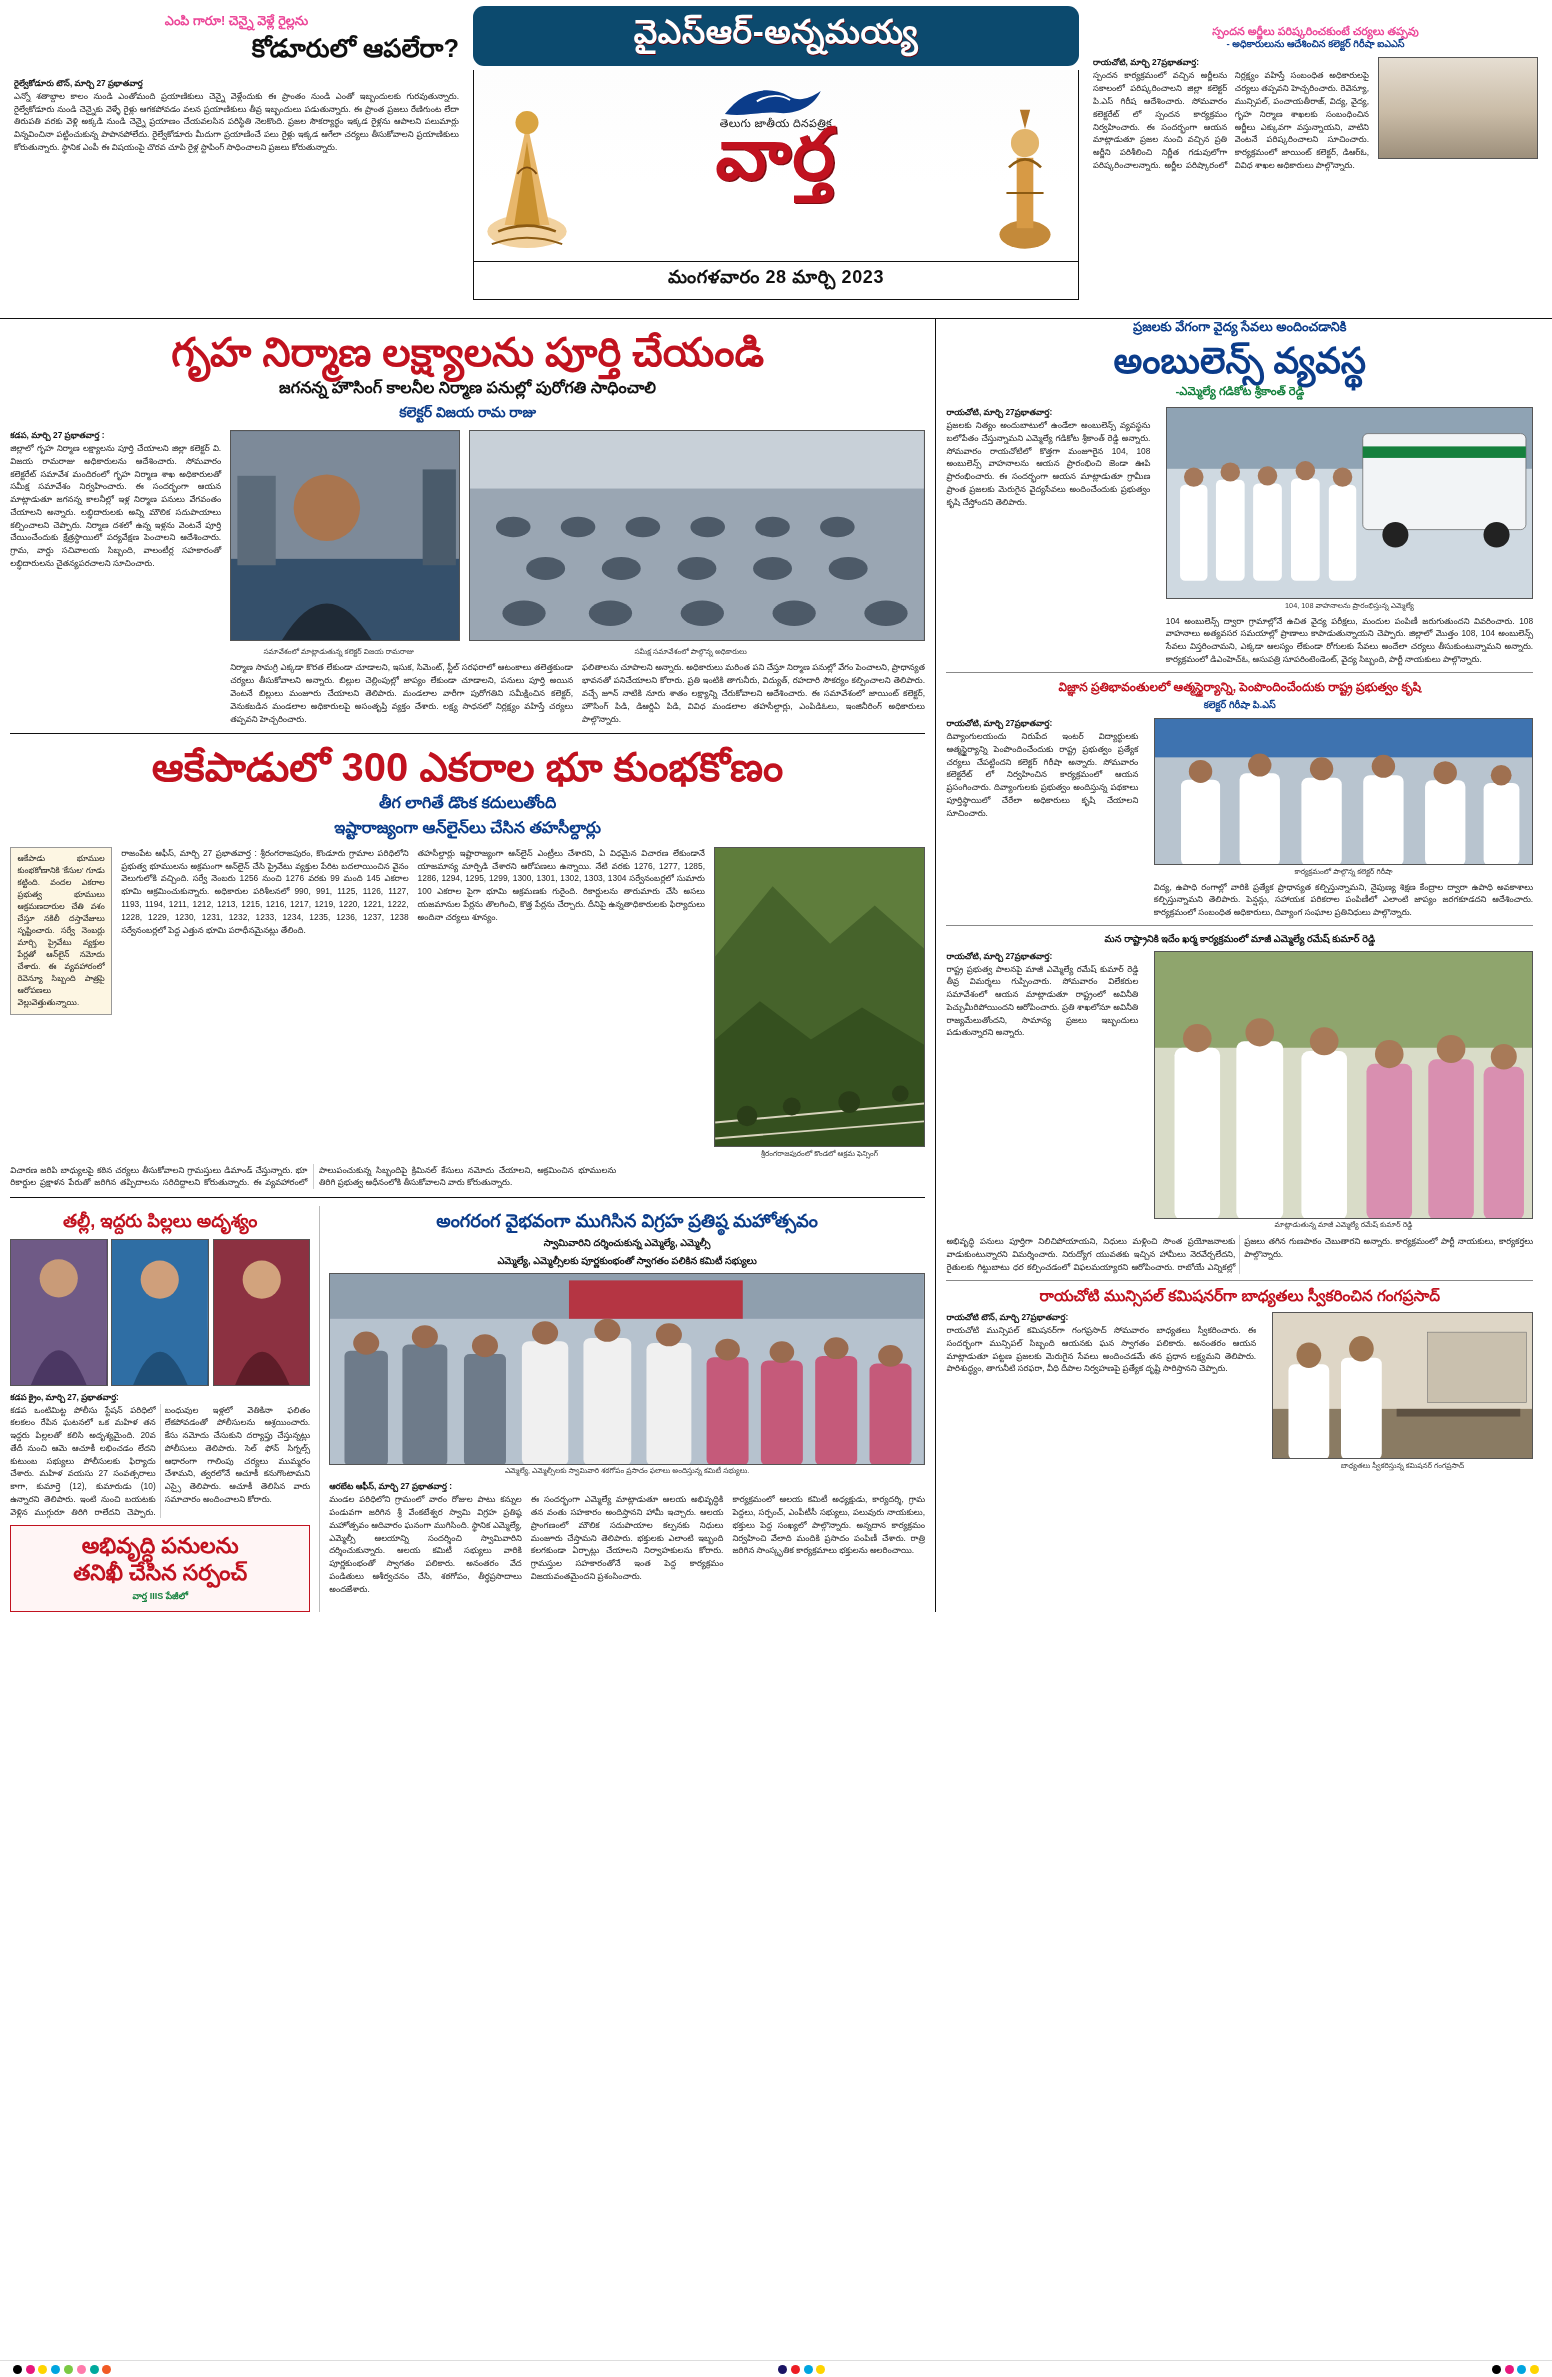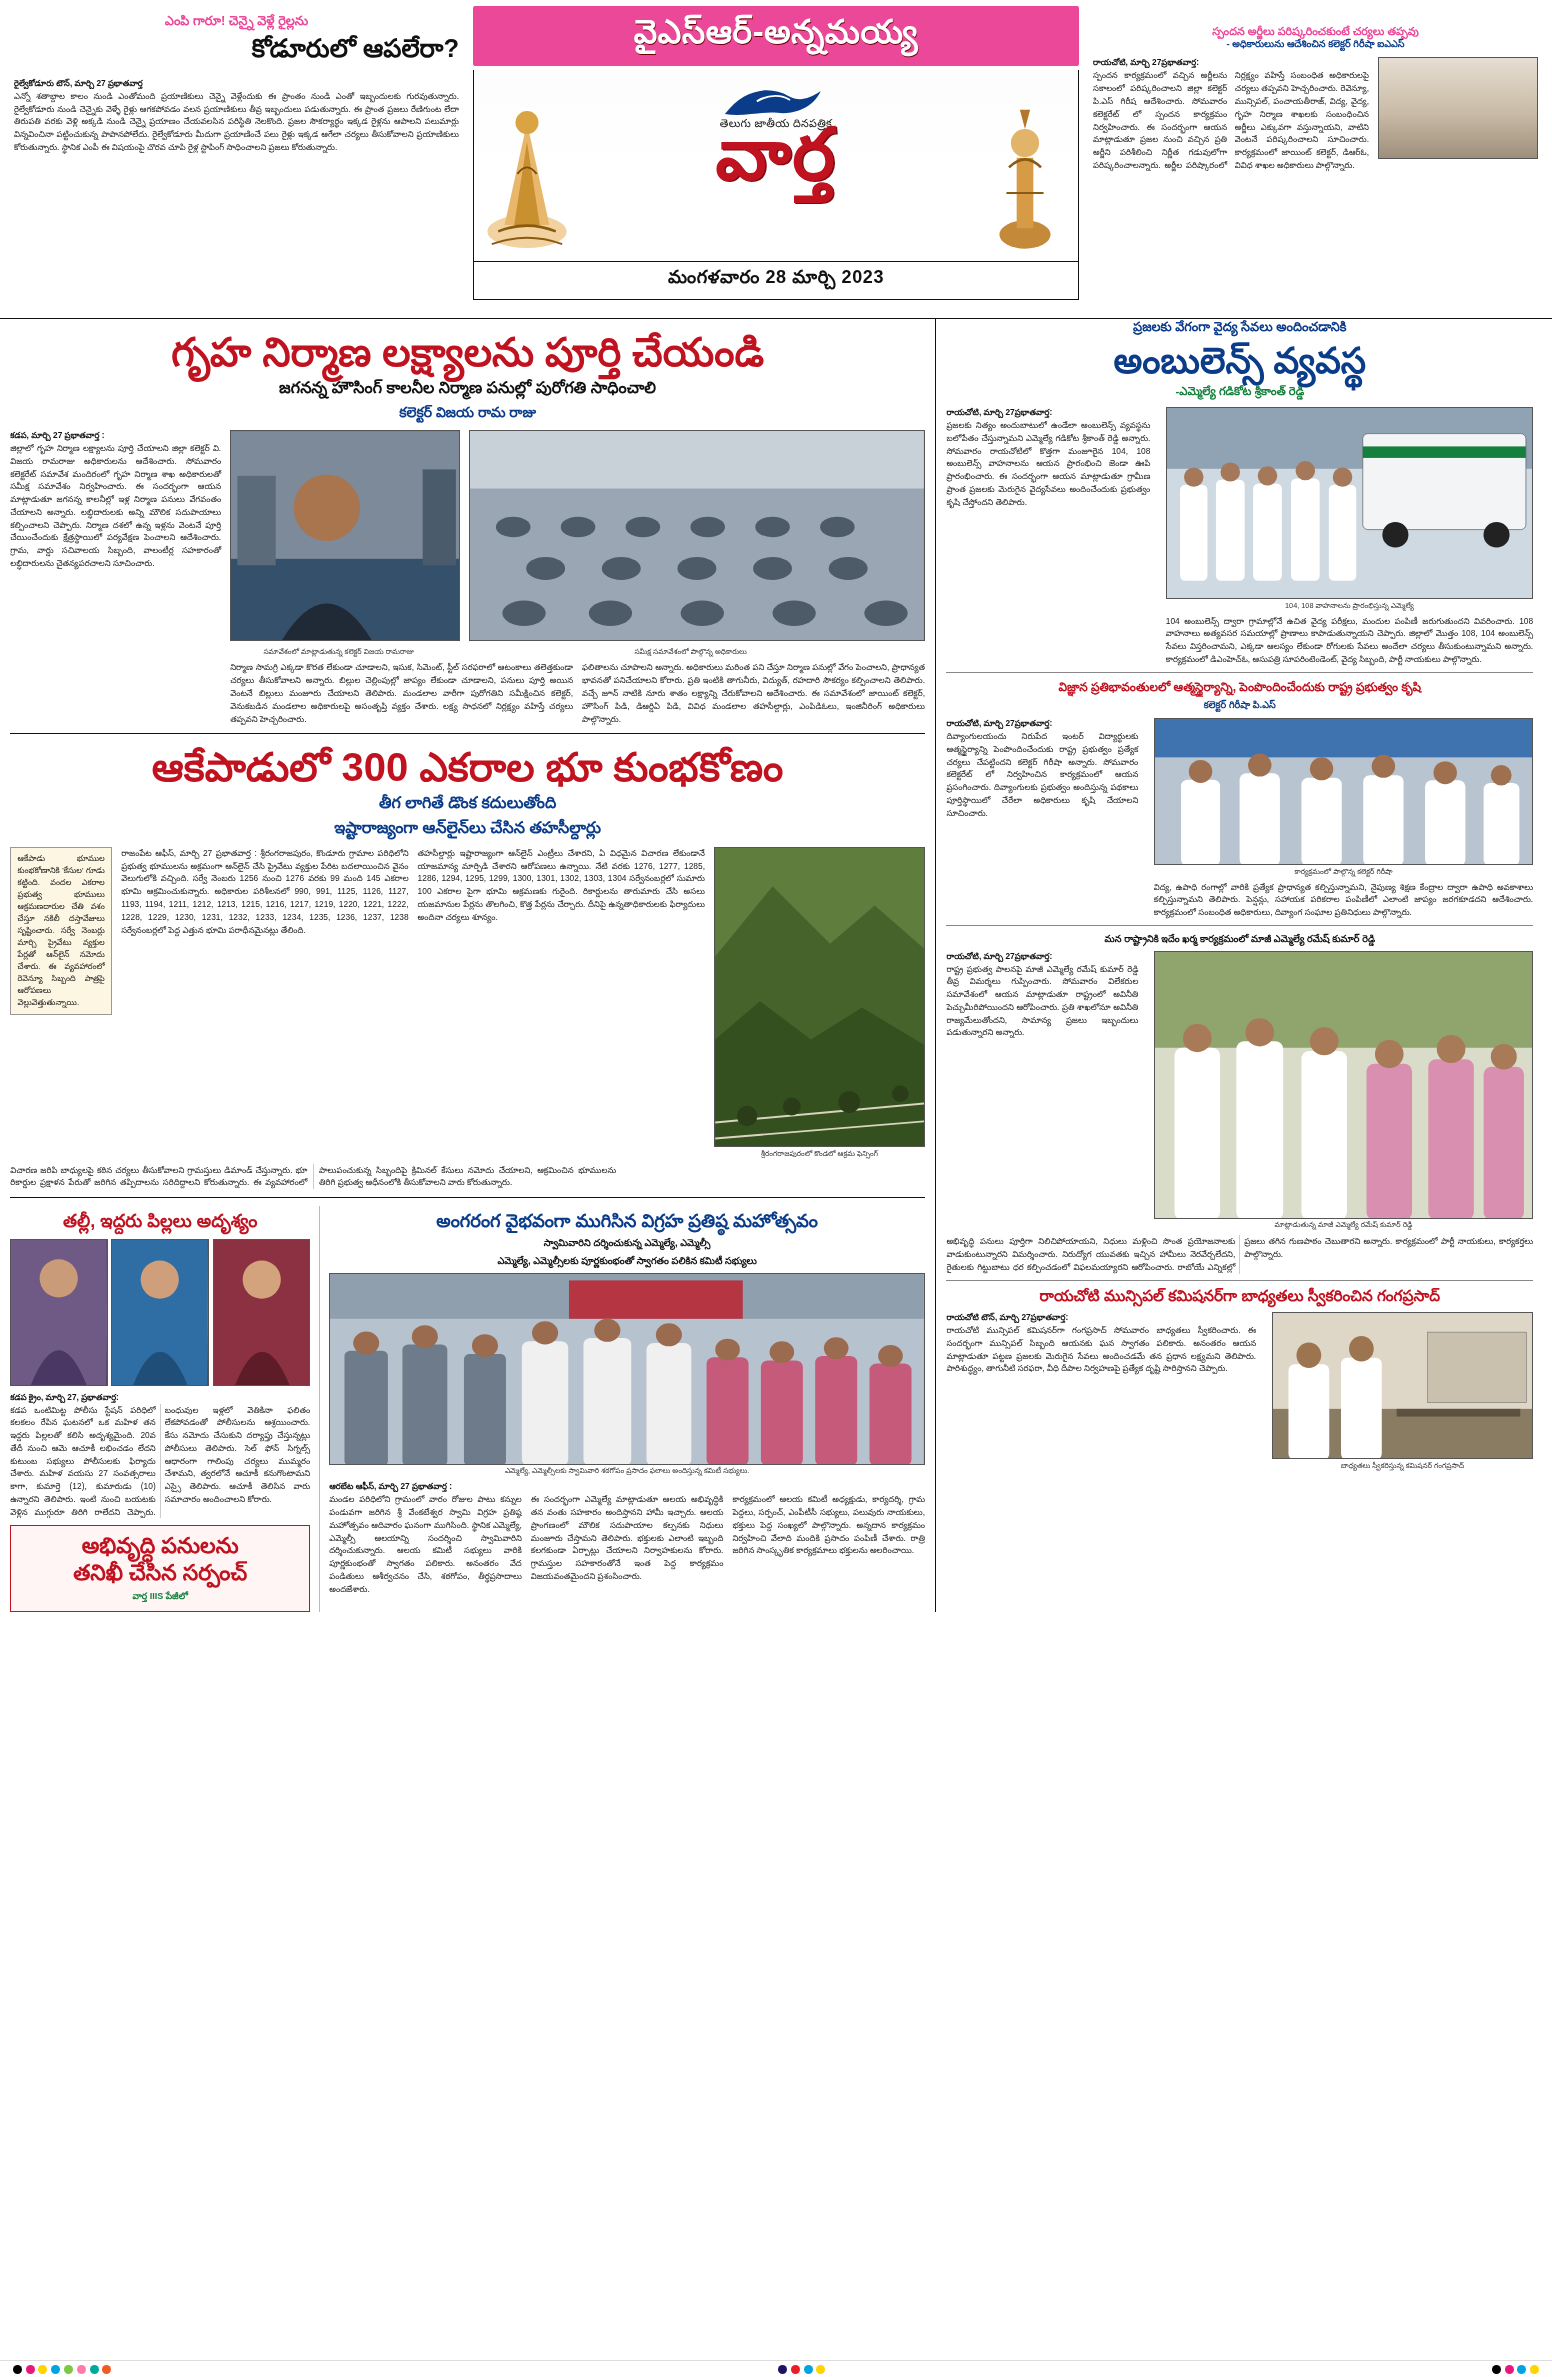--- a/index.html
+++ b/index.html
@@ -37,27 +37,27 @@
     align-items: flex-start;
   }
   .mast-left, .mast-right { width: 473px; padding: 11.5px 14px 0 14px; }
   .mast-center {
     flex: 1;
     text-align: center;
     position: relative;
     padding-top: 6.4px;
   }
   .mast-title-bar {
-    background: #ec4899;
+    background: #0c4a6e;
     color: #ffffff;
     font-size: 33px;
     font-weight: bold;
     letter-spacing: 0.6px;
     padding: 6.4px 5.1px 7.7px;
-    border-radius: 2px;
+    border-radius: 11px;
     text-shadow: 0.6px 0.6px 0 #6b0009;
   }
   .mast-logo-block {
     position: relative;
     margin-top: 3.8px;
     border: 1.3px solid #111;
     border-top: none;
     height: 192px;
     background: linear-gradient(to bottom,#fdfdfd 0%, #ffffff 60%);
     overflow: hidden;

